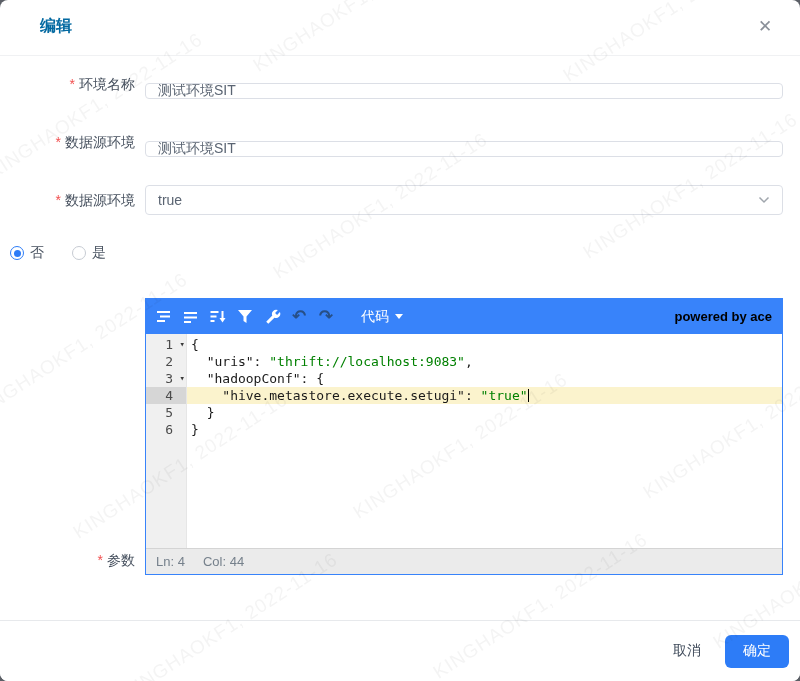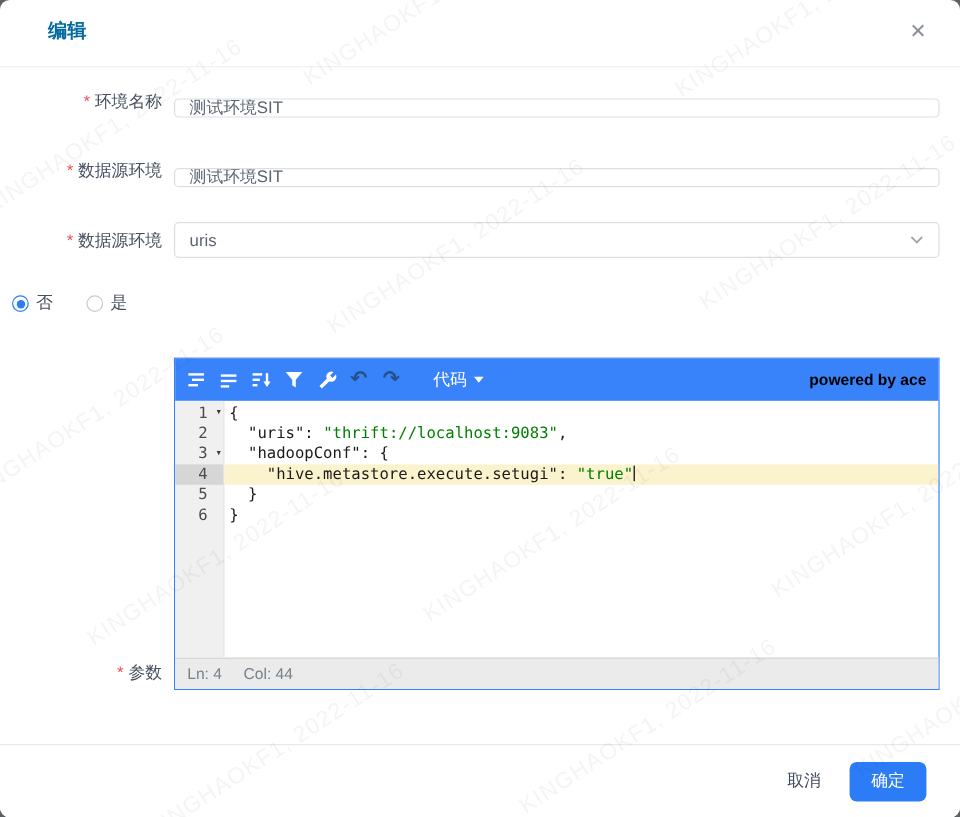--- a/index.html
+++ b/index.html
@@ -101,21 +101,21 @@
     vertical-align:-2px; }
   .ed-status {
     height:26px; background:#ebebeb; border-top:1px solid #d4d4d4;
     display:flex; align-items:center; gap:18px; padding:0 10px;
     font-size:13px; color:#76818c;
   }
   
   .footer {
     position:absolute; left:0; right:0; bottom:0; height:61px;
     border-top:1px solid #e7e9ec; display:flex; align-items:center;
-    justify-content:flex-end; padding:0 28px; gap:10px; background:#fff;
+    justify-content:flex-end; padding:0 11px; gap:10px; background:#fff;
   }
   .btn-cancel {
     background:none; border:none; cursor:pointer; font-family:inherit;
     font-size:14px; color:#3f4a5a; padding:8px 14px;
   }
   .btn-confirm {
     background:#2d7cf7; border:none; border-radius:6px; cursor:pointer;
     color:#fff; font-size:14px; height:33px; min-width:64px; padding:0 16px;
     font-family:inherit;
   }
@@ -184,21 +184,21 @@
         <input class="text-input" type="text" value="测试环境SIT" style="">
       </div>
     </div>
 
     <div class="form-row">
       <div class="form-label">
         <span class="required-star">*</span><span>数据源环境</span>
       </div>
       <div class="form-content">
         <div class="select-box">
-          <span class="select-value">uris</span>
+          <span class="select-value">true</span>
           <svg width="12" height="8" viewBox="0 0 12 8">
             <polyline points="1.5,1.5 6,6 10.5,1.5" fill="none" stroke="#a0a6ad" stroke-width="1.5"></polyline>
           </svg>
         </div>
       </div>
     </div>
 
     <div class="form-row radio-row">
       <div class="form-content">
         <div class="radio-group">

